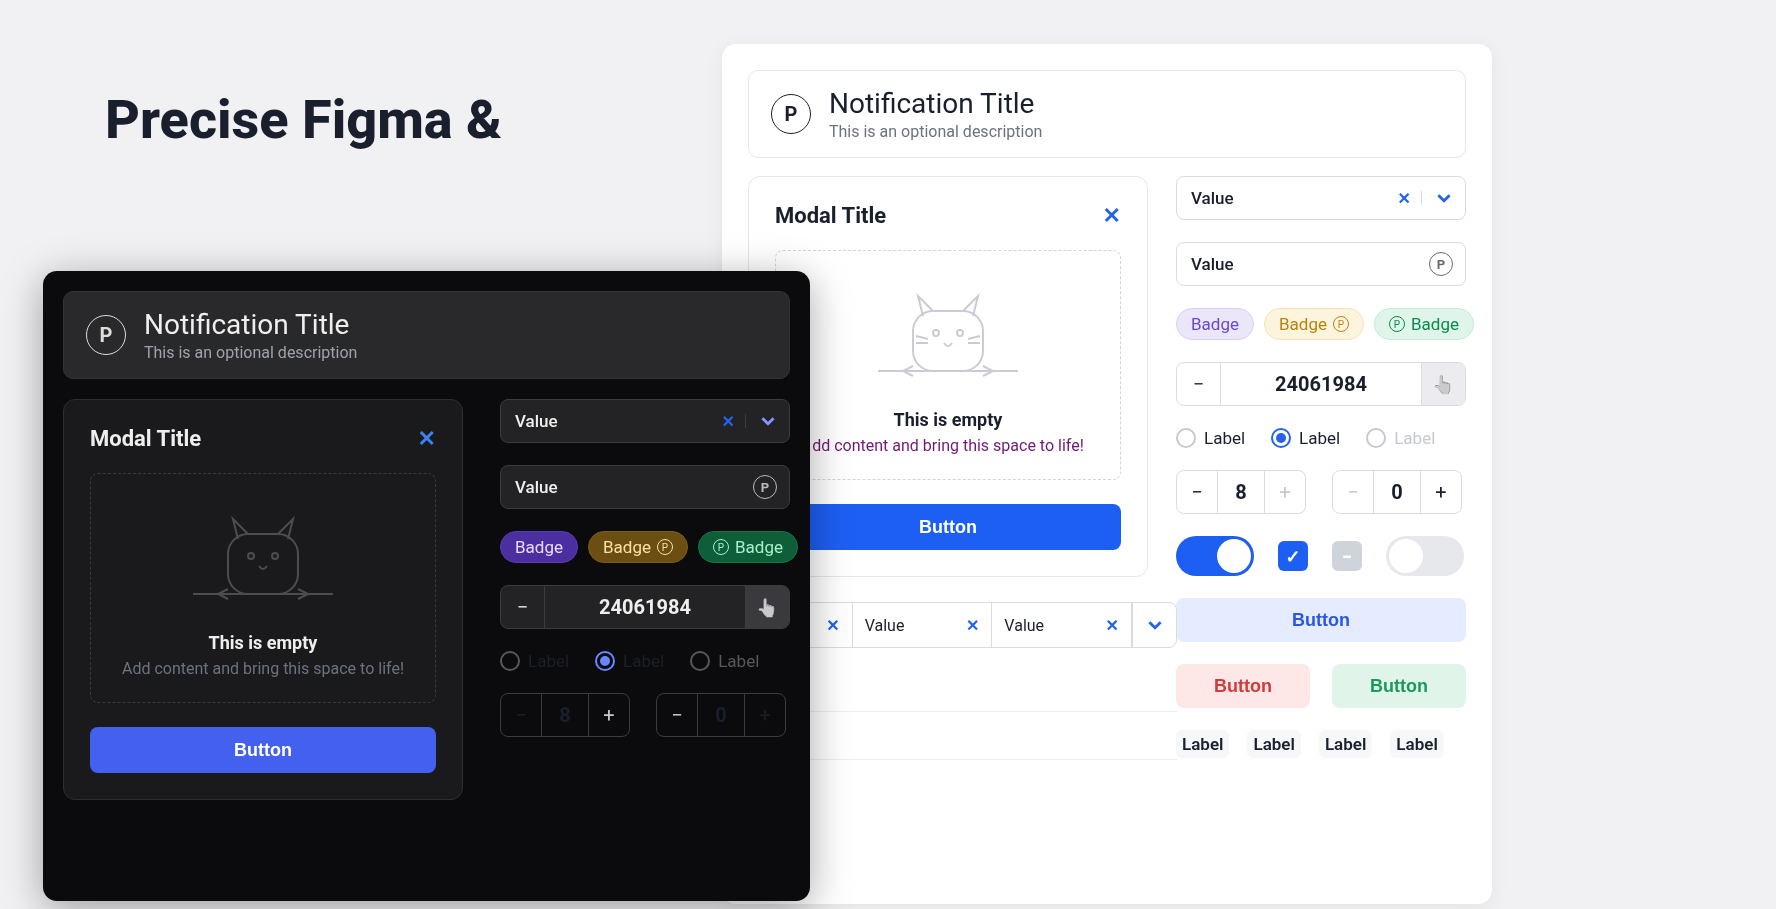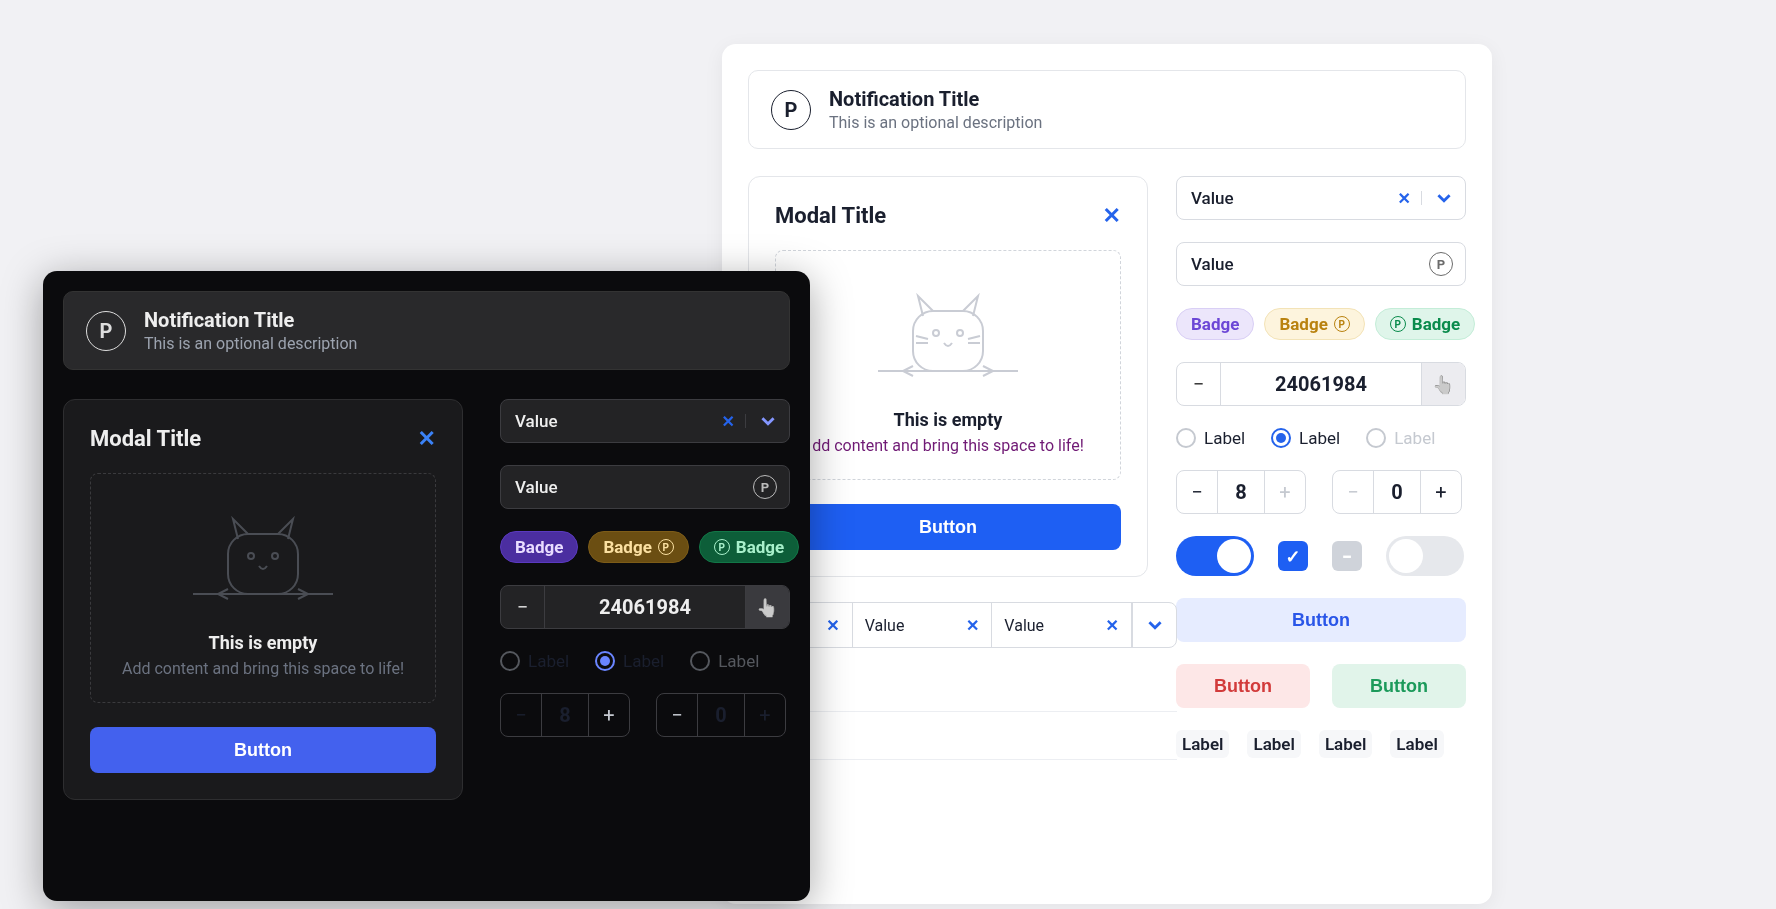--- a/index.html
+++ b/index.html
@@ -70,21 +70,21 @@
   .notif .p-icon {
     width: 40px; height: 40px;
     border: 1.5px solid currentColor;
     border-radius: 50%;
     display: flex; align-items: center; justify-content: center;
     font-weight: 700;
     font-size: 20px;
   }
   .light-panel .notif .p-icon { color: #1a1f2e; }
   .dark-panel .notif .p-icon { color: #ddd; }
-  .notif-title { font-size: 20px; font-weight: 700; }
+  .notif-title { font-size: 28px; font-weight: 400; }
   .notif-desc { font-size: 16px; color: #6b7280; margin-top:2px;}
   .dark-panel .notif-desc { color: #9ca3af; }
 
   
   .modal {
     border-radius: 12px;
     padding: 26px;
     position: absolute;
   }
   .light-panel .modal {
@@ -152,21 +152,21 @@
   
   .rcol { position:absolute; top:132px; right:26px; width:290px; display:flex; flex-direction:column; gap:22px; }
   .dark-panel .rcol { top:128px; right:20px; width:290px; }
 
   
   .badges { display:flex; gap:10px; }
   .badge {
     border-radius:999px;
     padding:5px 14px;
     font-size:17px;
-    font-weight:700;
+    font-weight:400;
     display:inline-flex; align-items:center; gap:6px;
   }
   .badge .bp { width:16px;height:16px;border:1.5px solid currentColor;border-radius:50%;display:flex;align-items:center;justify-content:center;font-size:10px;}
   .b-purple { background:#ece6fb; color:#6c47d6; border:1px solid #d9cff5;}
   .b-amber  { background:#fdf4dd; color:#b9820f; border:1px solid #f3e3b7;}
   .b-green  { background:#dff5ea; color:#0a8b4c; border:1px solid #c4edd8;}
   .dark-panel .b-purple { background:#4b2ea0; color:#e9ddff; border-color:#5a39bf;}
   .dark-panel .b-amber  { background:#6b4e12; color:#fbe0a1; border-color:#7d5c18;}
   .dark-panel .b-green  { background:#0d5e39; color:#a8f0cb; border-color:#127747;}
 
@@ -237,20 +237,21 @@
 
   .optlist { position:absolute; top:620px; left:-10px; width:465px; }
   .opt { height:48px; display:flex; align-items:center; padding: 0 16px; border-bottom:1px solid #eceef2; font-size:17px;}
 
   svg.chev-svg{width:14px;height:14px;}
 </style>
 </head>
 <body>
 
 <div class="heading">
+  <div>Precise Figma &amp;</div>
 </div>
 
 <div class="light-panel">
 
   <div class="notif">
     <div class="p-icon">
         <span>P</span>
       </div>
     <div>
       <div class="notif-title">Notification Title</div>

